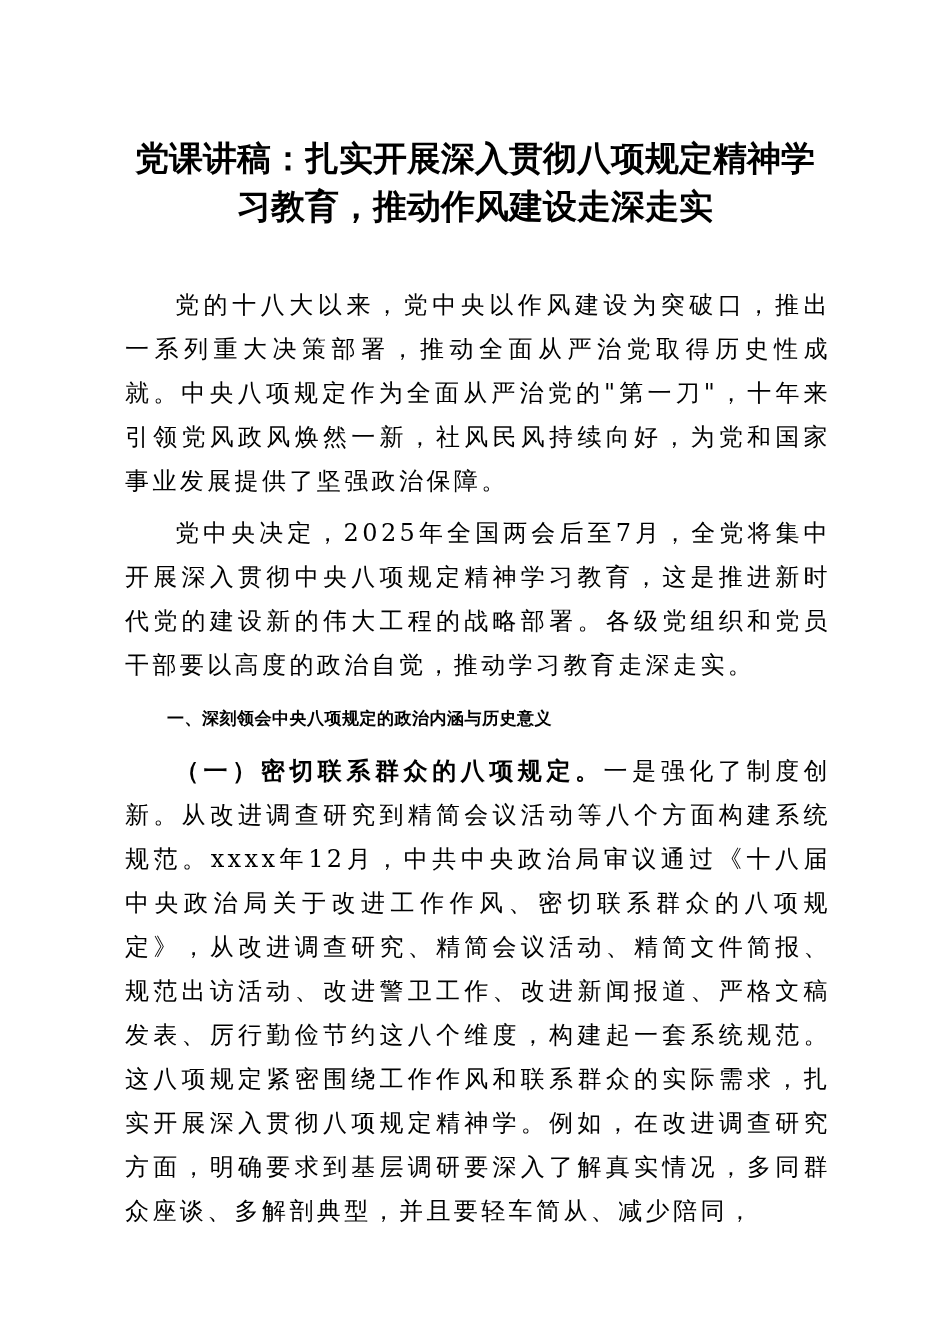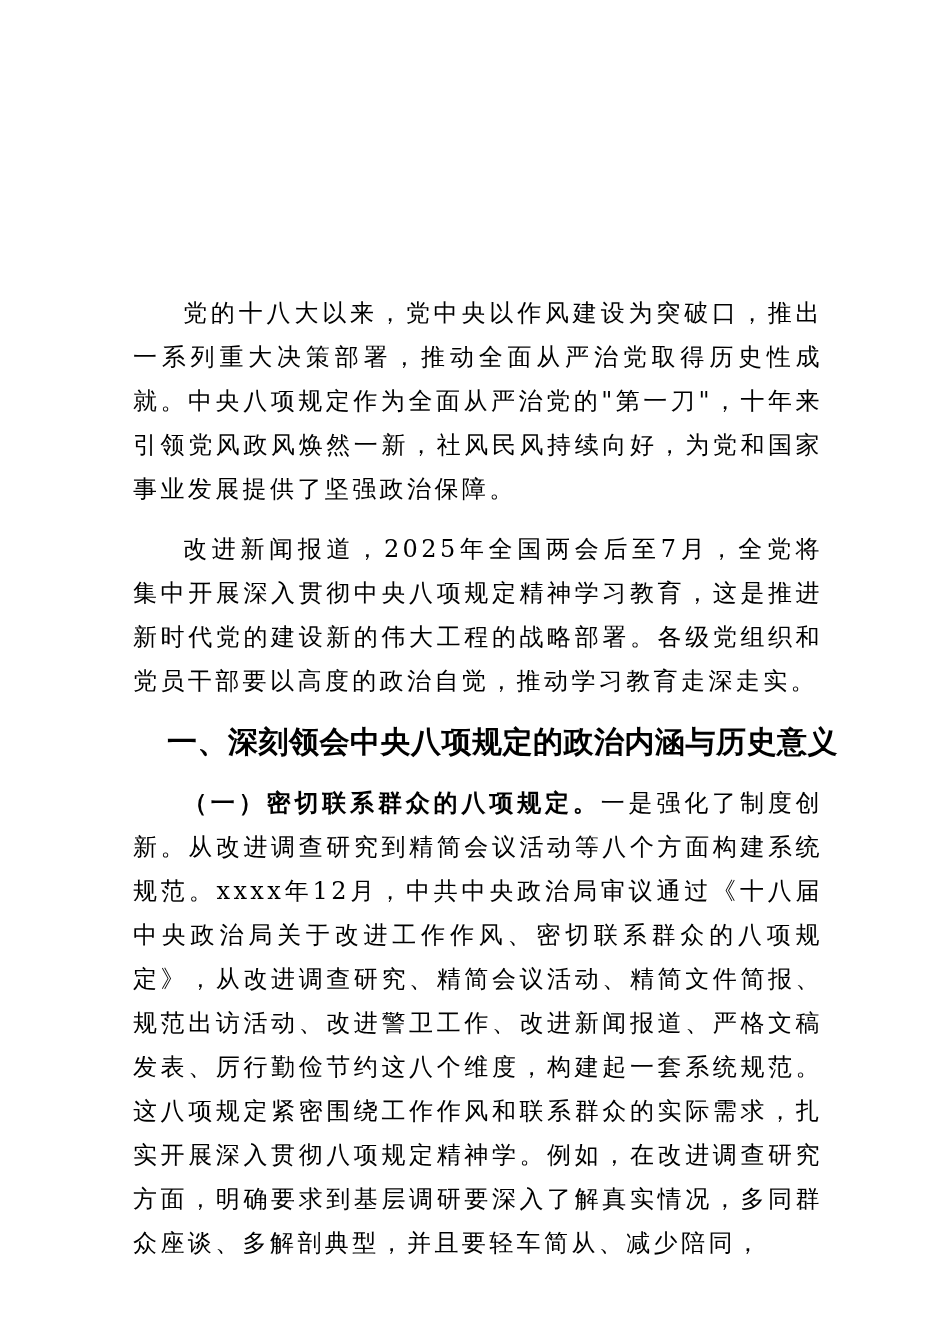--- a/index.html
+++ b/index.html
@@ -40,41 +40,45 @@
       top: 275px;
       width: 722px;
       font-family: "DejaVu Serif", "Liberation Serif", serif;
       font-size: 24px;
       line-height: 44px;
       letter-spacing: 3.4px;
       text-align: justify;
       text-justify: inter-character;
     }
     .para {
-      margin: 16px;
+      margin: 8px;
       text-indent: 50px;
     }
     .heading1 {
       margin: 0;
       text-indent: 50px;
       font-family: "DejaVu Sans", "Liberation Sans", sans-serif;
       font-weight: bold;
-      font-size: 30px;
+      font-size: 17px;
       letter-spacing: 0.5px;
       line-height: 46px;
     }
     .sub-lead {
       font-family: "DejaVu Serif", "Liberation Serif", serif;
       font-weight: bold;
     }
   </style>
 </head>
 <body>
 
 <div class="page">
+  <div class="title">
+    <div>党课讲稿：扎实开展深入贯彻八项规定精神学</div>
+    <div>习教育，推动作风建设走深走实</div>
+  </div>
 
   <div class="body-text">
     <p class="para">党的十八大以来，党中央以作风建设为突破口，推出一系列重大决策部署，推动全面从严治党取得历史性成就。中央八项规定作为全面从严治党的"第一刀"，十年来引领党风政风焕然一新，社风民风持续向好，为党和国家事业发展提供了坚强政治保障。</p>
-    <p class="para">改进新闻报道，2025年全国两会后至7月，全党将集中开展深入贯彻中央八项规定精神学习教育，这是推进新时代党的建设新的伟大工程的战略部署。各级党组织和党员干部要以高度的政治自觉，推动学习教育走深走实。</p>
+    <p class="para">党中央决定，2025年全国两会后至7月，全党将集中开展深入贯彻中央八项规定精神学习教育，这是推进新时代党的建设新的伟大工程的战略部署。各级党组织和党员干部要以高度的政治自觉，推动学习教育走深走实。</p>
     <p class="heading1">一、深刻领会中央八项规定的政治内涵与历史意义</p>
     <p class="para"><span class="sub-lead">（一）密切联系群众的八项规定。</span><span>一是强化了制度创新。从改进调查研究到精简会议活动等八个方面构建系统规范。xxxx年12月，中共中央政治局审议通过《十八届中央政治局关于改进工作作风、密切联系群众的八项规定》，从改进调查研究、精简会议活动、精简文件简报、规范出访活动、改进警卫工作、改进新闻报道、严格文稿发表、厉行勤俭节约这八个维度，构建起一套系统规范。这八项规定紧密围绕工作作风和联系群众的实际需求，扎实开展深入贯彻八项规定精神学。例如，在改进调查研究方面，明确要求到基层调研要深入了解真实情况，多同群众座谈、多解剖典型，并且要轻车简从、减少陪同，</span></p>
   </div>
 </div>
 
 </body></html>

